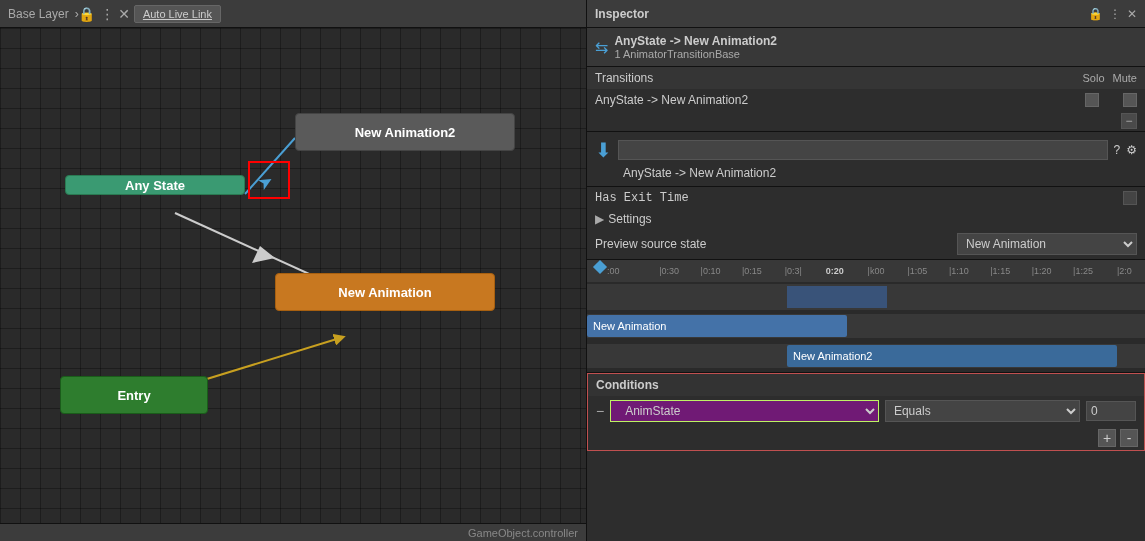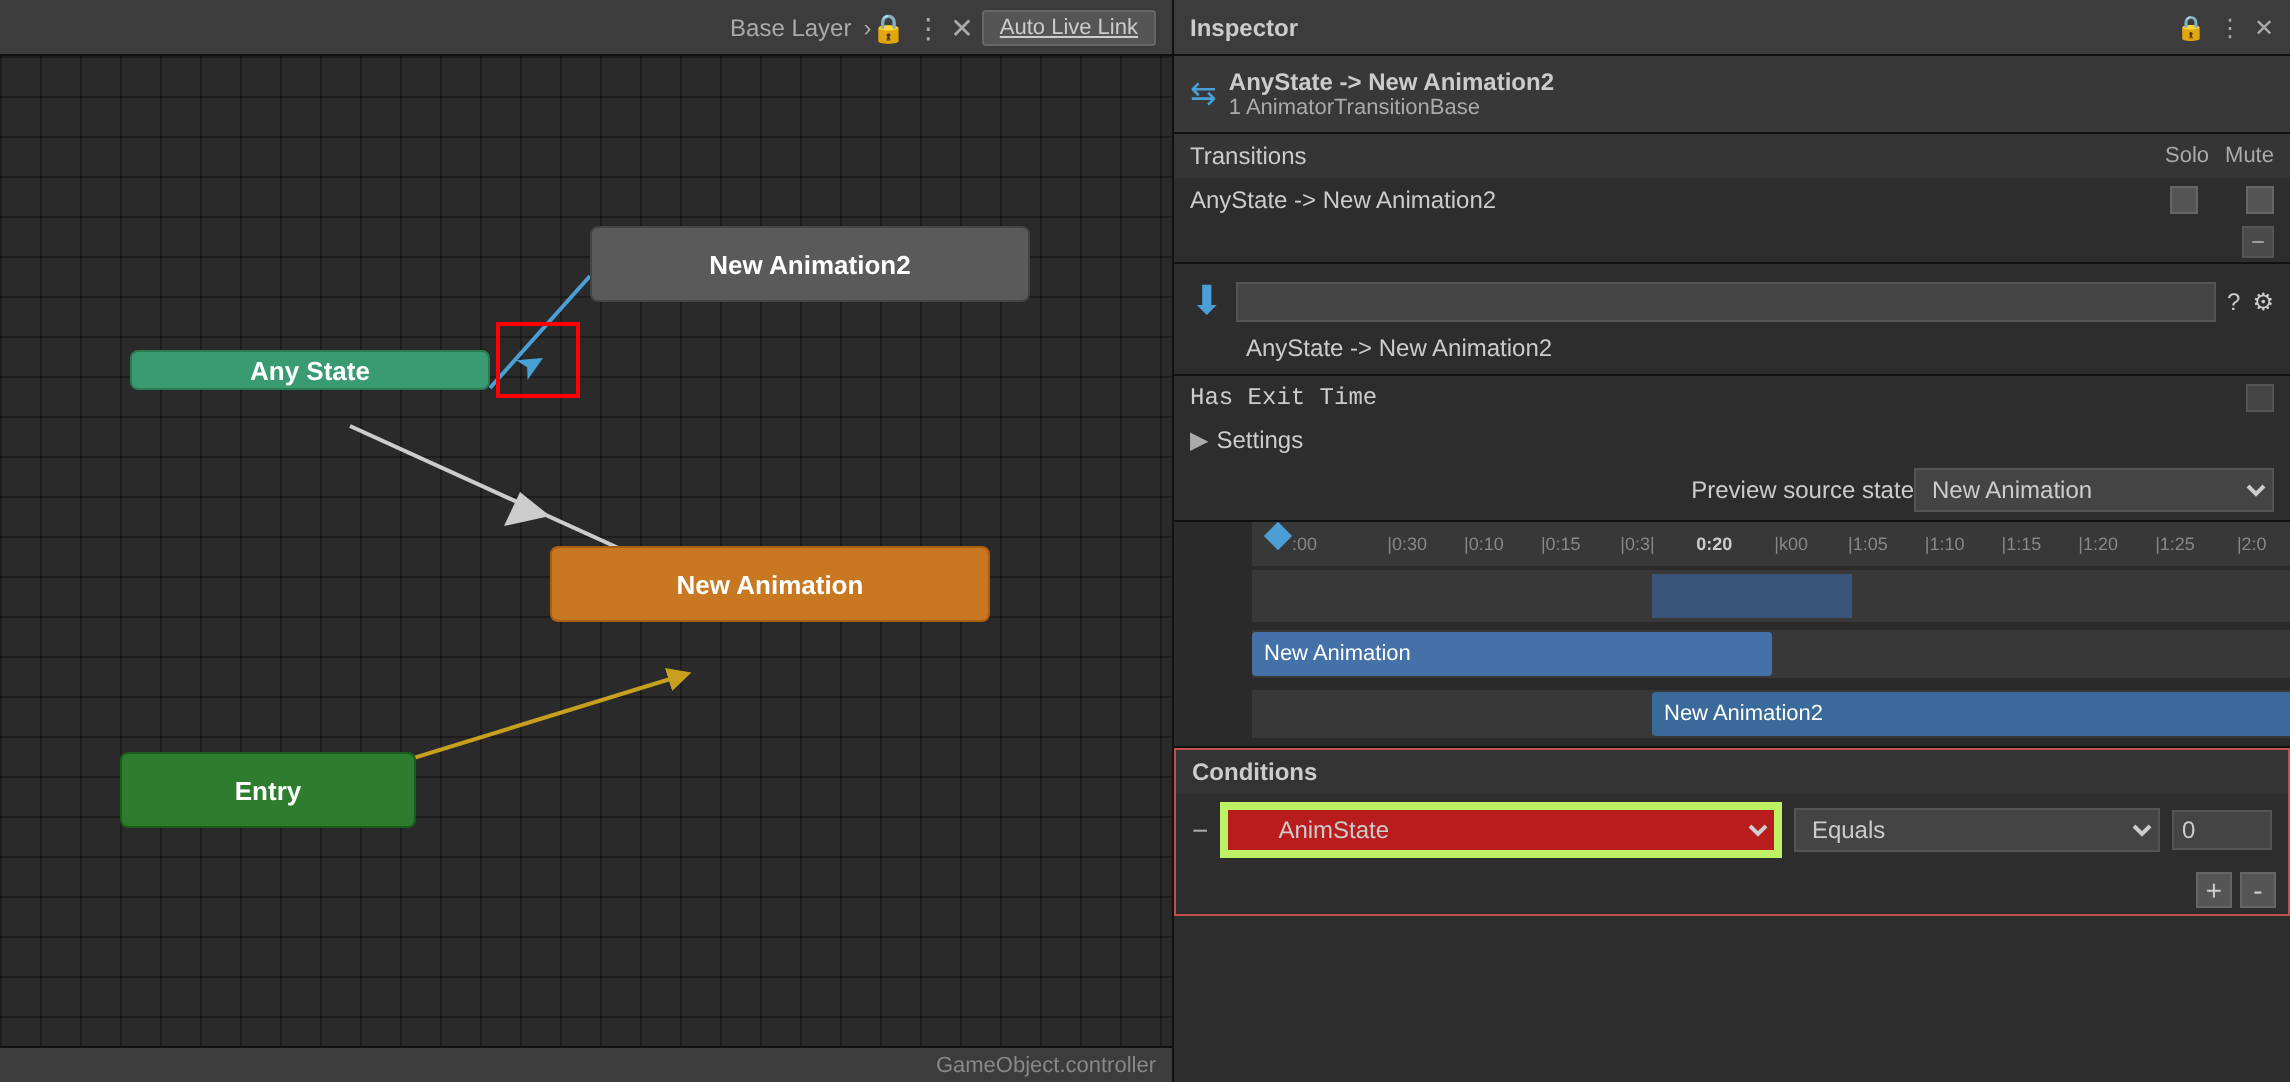--- a/index.html
+++ b/index.html
@@ -5,21 +5,21 @@
     * { margin: 0; padding: 0; box-sizing: border-box; }
     body { width: 1145px; height: 541px; overflow: hidden; font-family: Arial, sans-serif; font-size: 12px; background: #1e1e1e; color: #ccc; }
 
     
     .main-container { display: flex; width: 1145px; height: 541px; }
 
     
     .animator-panel { width: 587px; height: 541px; background: #2d2d2d; position: relative; border-right: 1px solid #111; }
 
     
-    .top-bar { height: 28px; background: #3c3c3c; display: flex; align-items: center; justify-content: flex-end; padding: 0 8px; border-bottom: 1px solid #111; }
+    .top-bar { height: 28px; background: #3c3c3c; display: flex; align-items: center; justify-content: flex-start; padding: 0 8px; border-bottom: 1px solid #111; }
     .top-bar-left { display: flex; align-items: center; gap: 6px; color: #aaa; font-size: 12px; }
     .top-bar-icons { display: flex; align-items: center; gap: 4px; }
     .top-bar-icon { color: #aaa; font-size: 14px; cursor: pointer; }
     .auto-live-btn { background: #555; border: 1px solid #666; color: #ccc; padding: 2px 8px; font-size: 11px; cursor: pointer; border-radius: 2px; text-decoration: underline; }
 
     
     .canvas-area { position: absolute; top: 28px; left: 0; right: 0; bottom: 18px; overflow: hidden; }
     .grid-bg { width: 100%; height: 100%; position: relative;
       background-color: #2a2a2a;
       background-image: linear-gradient(rgba(0,0,0,0.3) 1px, transparent 1px),
@@ -89,41 +89,41 @@
     .field-label { color: #ccc; font-size: 12px; flex: 1; font-family: Liberation Mono, monospace; }
     .field-checkbox { width: 14px; height: 14px; background: #444; border: 1px solid #555; }
 
     
     .settings-row { display: flex; align-items: center; padding: 3px 8px; }
     .settings-arrow { color: #aaa; margin-right: 4px; }
     .settings-label { color: #ccc; font-size: 12px; }
 
     
     .preview-row { display: flex; align-items: center; padding: 4px 8px; border-bottom: 1px solid #111; }
-    .preview-label { color: #ccc; font-size: 12px; flex: 1; text-align: right; }
+    .preview-label { color: #ccc; font-size: 12px; flex: 1; }
     .preview-dropdown { background: #444; border: 1px solid #555; color: #ccc; font-size: 12px; padding: 2px 4px; width: 180px; }
 
     
-    .timeline-area { background: #2a2a2a; border-bottom: 1px solid #111; padding-left: 39px; }
+    .timeline-area { background: #2a2a2a; border-bottom: 1px solid #111; }
     .timeline-ruler { height: 22px; background: #383838; position: relative; display: flex; align-items: center; }
     .track-row { height: 28px; position: relative; margin: 2px 0; }
     .track-bg-bar { position: absolute; left: 0; right: 0; top: 2px; bottom: 2px; background: #383838; }
 
     
     .anim-bar { position: absolute; top: 3px; bottom: 3px; border-radius: 2px; display: flex; align-items: center; padding-left: 6px; font-size: 11px; color: #fff; }
     .anim-bar-blue { background: #4472a8; }
     .anim-bar-blue2 { background: #3a6a9a; }
 
     
     .conditions-section { border: 1px solid #c05050; background: #2d2d2d; margin: 0; }
     .conditions-header { padding: 4px 8px; background: #333; }
     .conditions-title { color: #ccc; font-size: 12px; font-weight: bold; }
     .condition-row { display: flex; align-items: center; padding: 4px 8px; gap: 6px; }
     .cond-icon { color: #aaa; font-size: 14px; cursor: pointer; }
-    .cond-dropdown { background: #b91c1c; border: 4px solid #bef264; color: #ccc; font-size: 12px; padding: 2px 21px; flex: 2; }
+    .cond-dropdown { background: #701a75; border: 1px solid #bef264; color: #ccc; font-size: 12px; padding: 2px 10px; flex: 2; }
     .cond-dropdown-sm { background: #444; border: 1px solid #555; color: #ccc; font-size: 12px; padding: 2px 4px; flex: 1.5; }
     .cond-input { background: #444; border: 1px solid #555; color: #ccc; font-size: 12px; padding: 2px 4px; width: 50px; }
     .conditions-footer { display: flex; justify-content: flex-end; padding: 3px 6px; gap: 4px; background: #2d2d2d; }
     .cond-btn { background: #555; border: 1px solid #666; color: #ccc; width: 18px; height: 18px; display: flex; align-items: center; justify-content: center; cursor: pointer; font-size: 14px; }
   </style>
 </head>
 <body>
 
 <div class="main-container">
 

